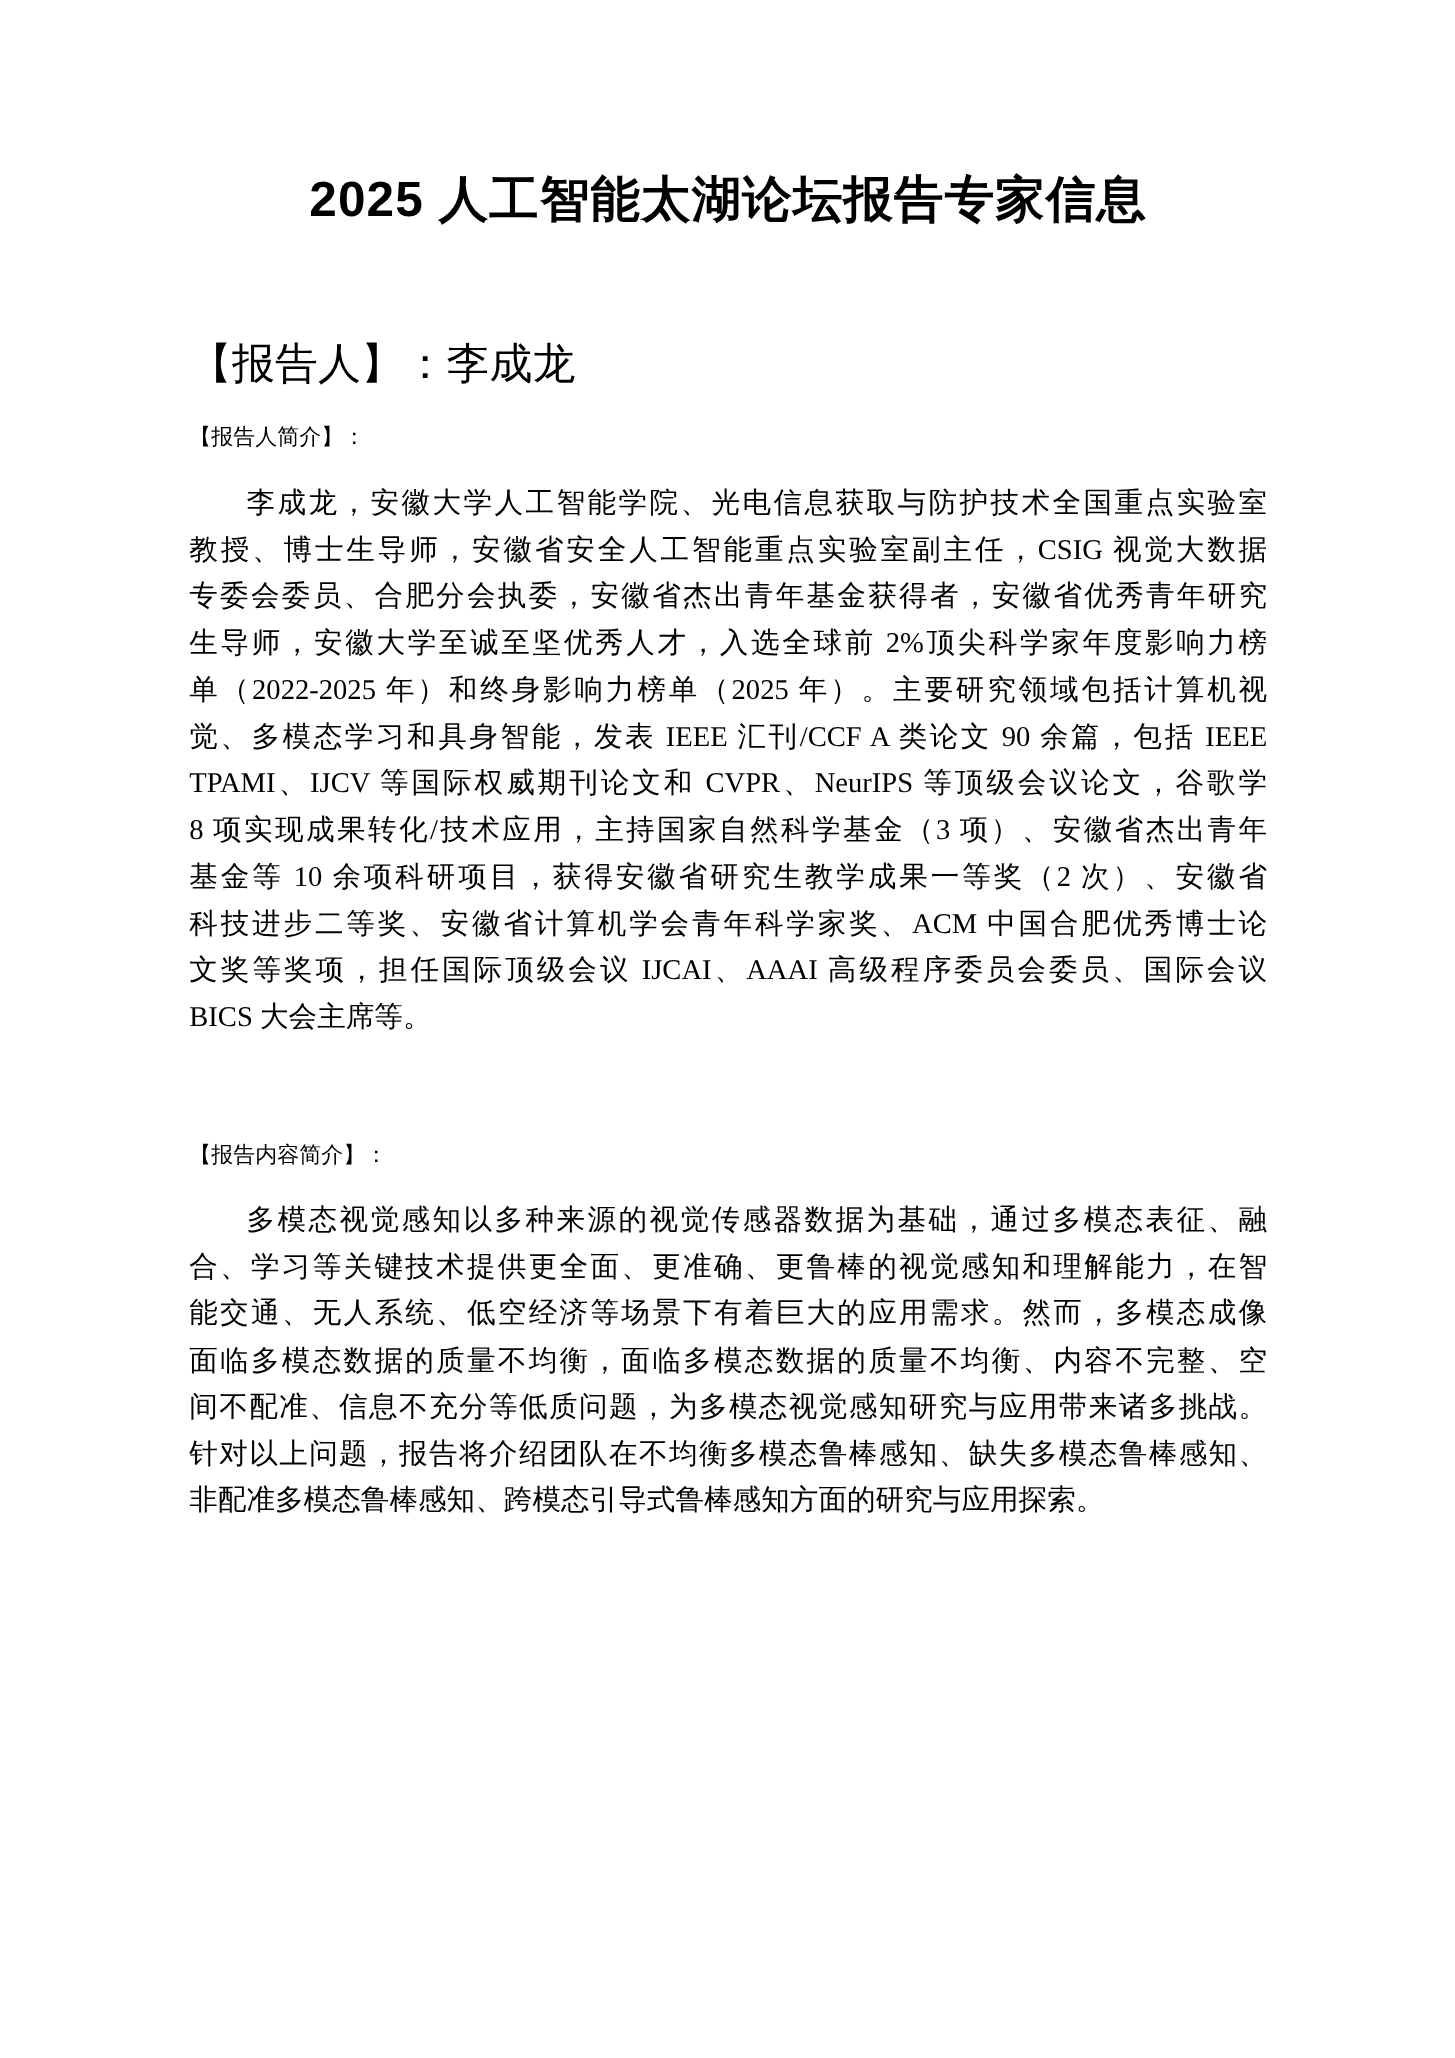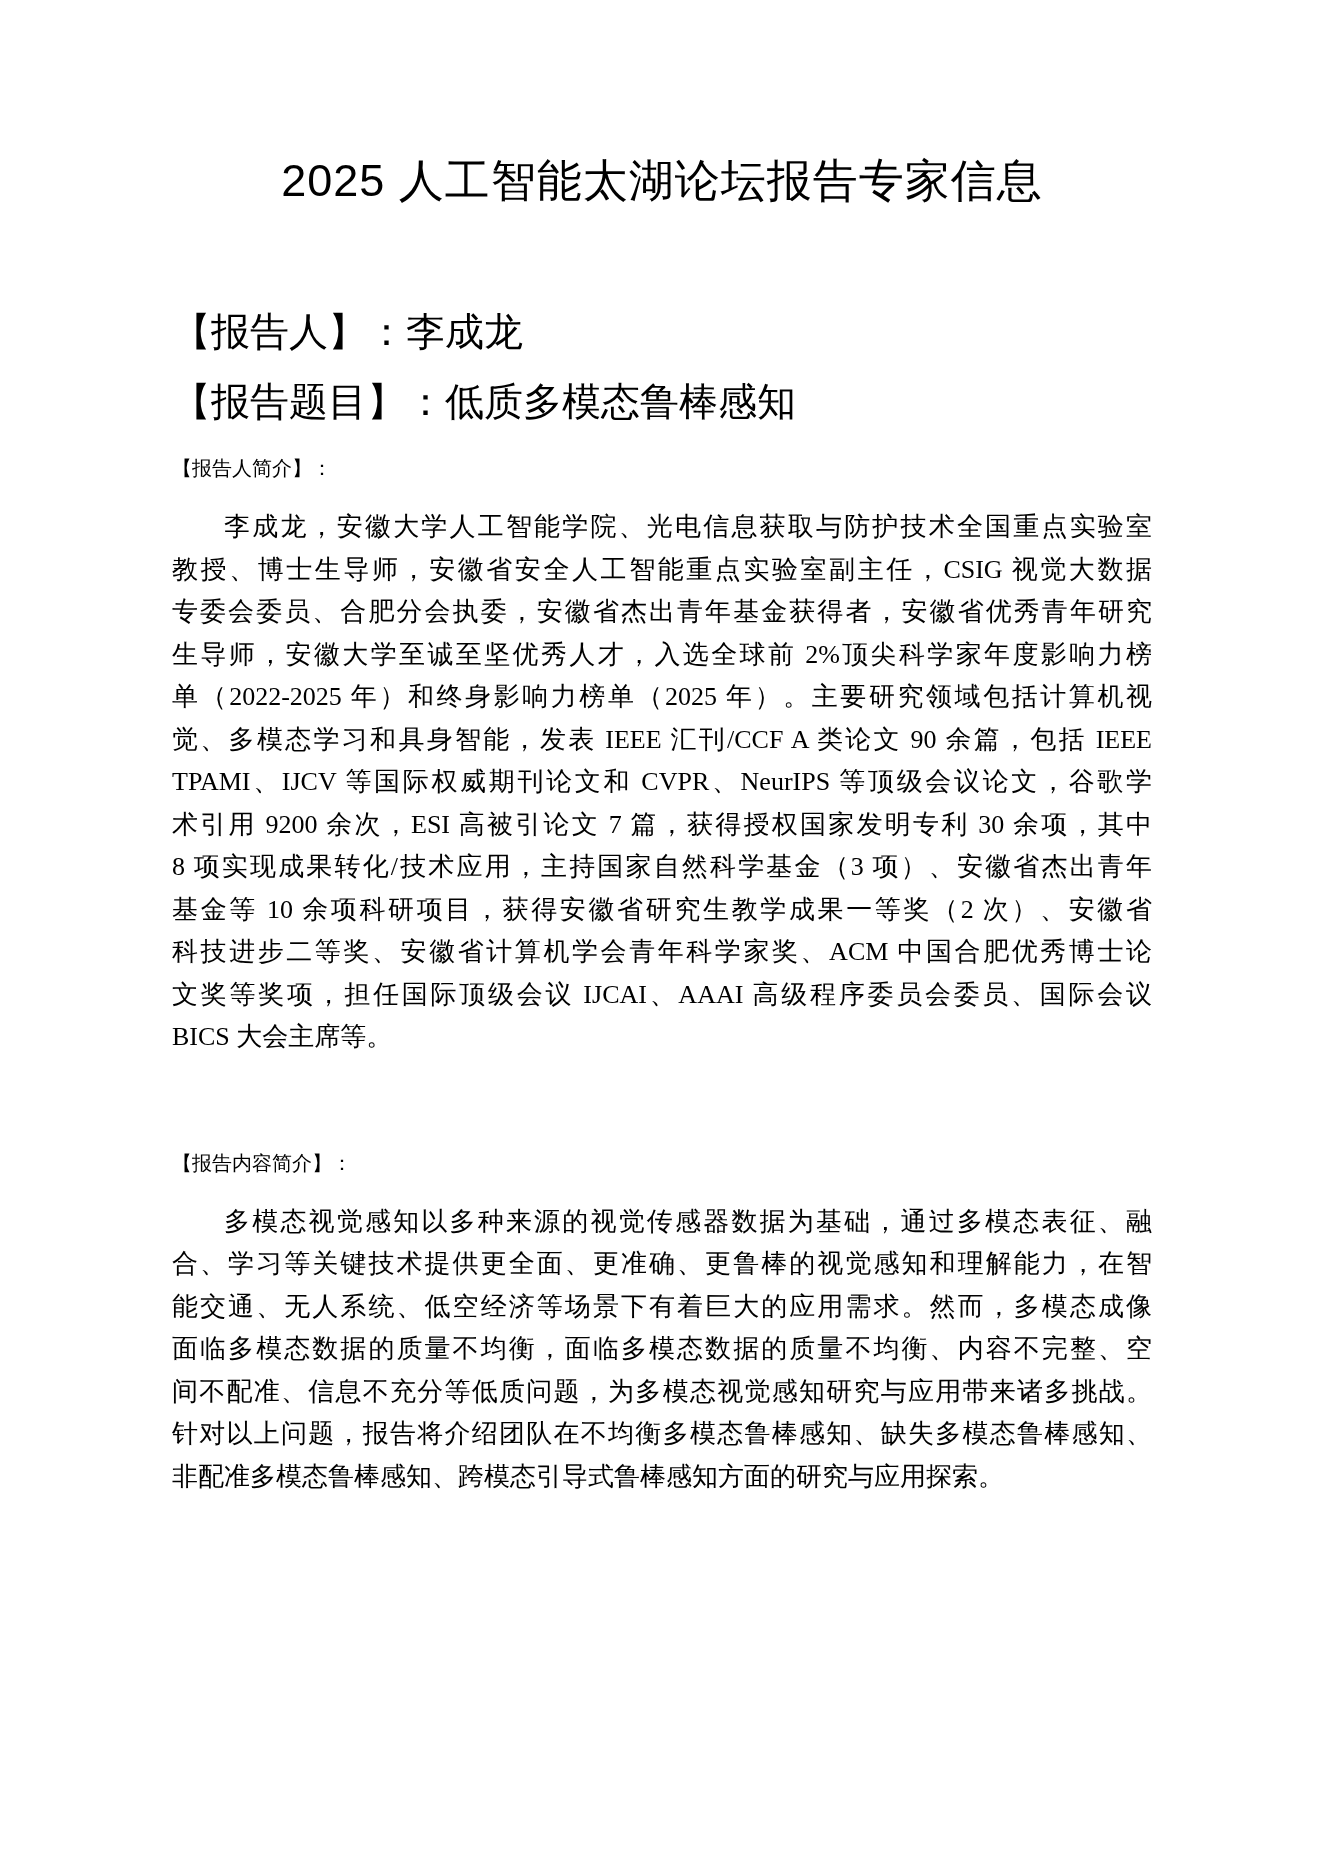--- a/index.html
+++ b/index.html
@@ -13,21 +13,21 @@
     font-family: "Liberation Serif", "DejaVu Serif", serif;
   }
   .content {
     width: 980px;
     margin: 0 auto 0 172px;
   }
   .doc-title {
     padding-top: 150px;
     text-align: center;
     font-family: "Liberation Sans", "DejaVu Sans", sans-serif;
-    font-weight: 400;
+    font-weight: 700;
     font-size: 45px;
     line-height: 62px;
     letter-spacing: 1px;
   }
   .field-row {
     font-size: 39px;
     line-height: 43px;
   }
   .row-speaker { margin-top: 98px; }
   .row-topic   { margin-top: 27px; }
@@ -53,33 +53,31 @@
 </head>
 <body>
 
 <div class="page">
   <div class="content">
 
     <div class="doc-title">2025 人工智能太湖论坛报告专家信息</div>
 
     <div class="field-row row-speaker"><span>【报告人】：</span><span>李成龙</span></div>
 
-    <div class="field-row row-topic"><span>【报告题目】：</span><span>低质多模态鲁棒感知</span></div>
 
     <div class="section-label label-bio">【报告人简介】：</div>
 
     <div class="para">
       <div class="para-line first">李成龙，安徽大学人工智能学院、光电信息获取与防护技术全国重点实验室</div>
       <div class="para-line">教授、博士生导师，安徽省安全人工智能重点实验室副主任，CSIG 视觉大数据</div>
       <div class="para-line">专委会委员、合肥分会执委，安徽省杰出青年基金获得者，安徽省优秀青年研究</div>
       <div class="para-line">生导师，安徽大学至诚至坚优秀人才，入选全球前 2%顶尖科学家年度影响力榜</div>
       <div class="para-line">单（2022-2025 年）和终身影响力榜单（2025 年）。主要研究领域包括计算机视</div>
       <div class="para-line">觉、多模态学习和具身智能，发表 IEEE 汇刊/CCF A 类论文 90 余篇，包括 IEEE</div>
       <div class="para-line">TPAMI、IJCV 等国际权威期刊论文和 CVPR、NeurIPS 等顶级会议论文，谷歌学</div>
-      <div class="para-line">术引用 9200 余次，ESI 高被引论文 7 篇，获得授权国家发明专利 30 余项，其中</div>
       <div class="para-line">8 项实现成果转化/技术应用，主持国家自然科学基金（3 项）、安徽省杰出青年</div>
       <div class="para-line">基金等 10 余项科研项目，获得安徽省研究生教学成果一等奖（2 次）、安徽省</div>
       <div class="para-line">科技进步二等奖、安徽省计算机学会青年科学家奖、ACM 中国合肥优秀博士论</div>
       <div class="para-line">文奖等奖项，担任国际顶级会议 IJCAI、AAAI 高级程序委员会委员、国际会议</div>
       <div class="para-line last">BICS 大会主席等。</div>
     </div>
 
     <div class="section-label label-abstract">【报告内容简介】：</div>
 
     <div class="para">

